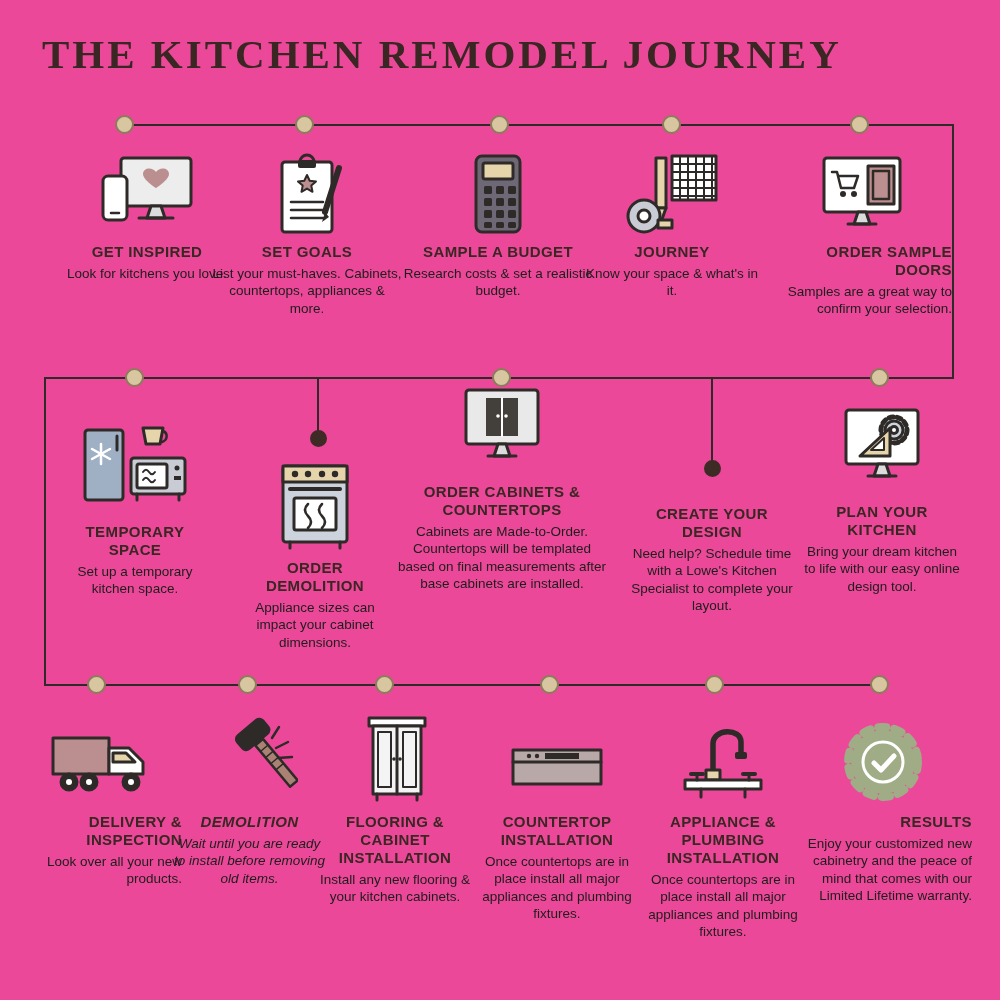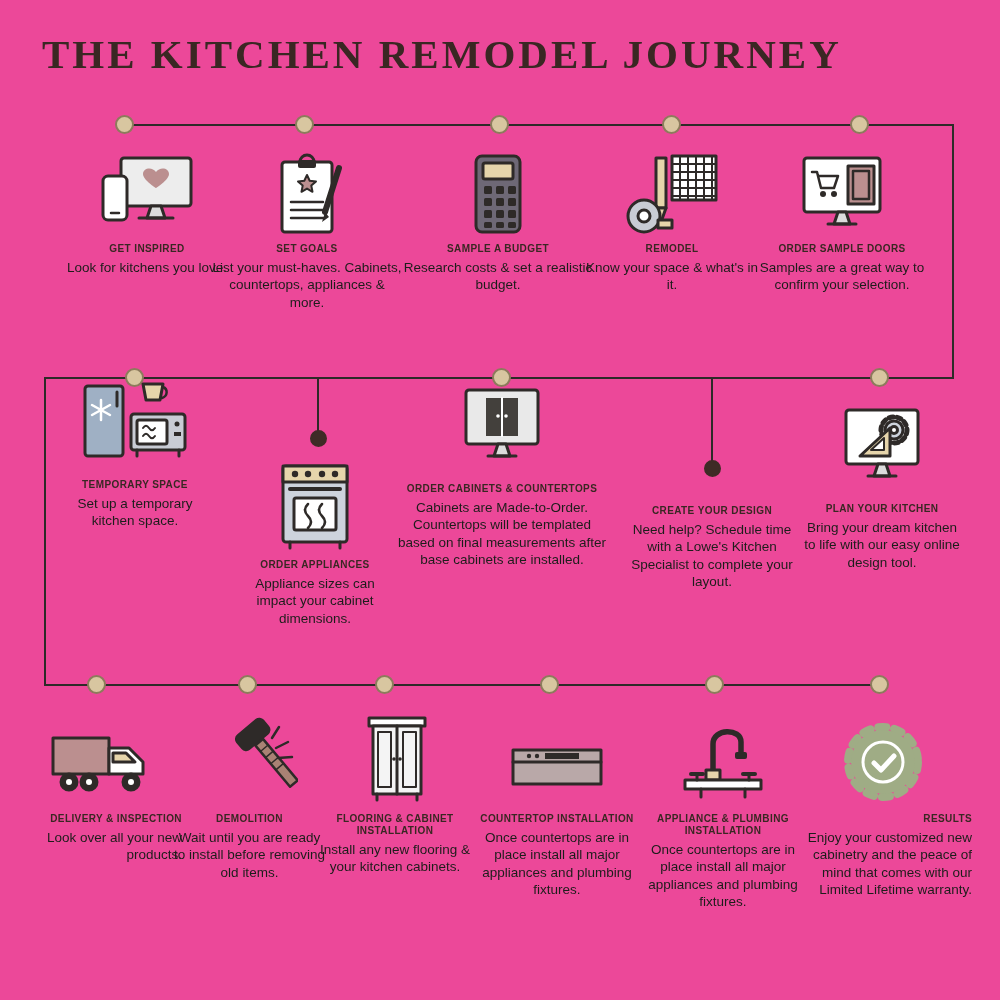--- a/index.html
+++ b/index.html
@@ -19,21 +19,21 @@
     background:#d8c6a0; border:2px solid #8d7b5c; box-sizing:border-box;
   }
   .node.dark { width:17px; height:17px; background:#3f2b26; border-color:#3f2b26; }
 
   .step { position:absolute; text-align:center; }
   .icon-box { display:flex; align-items:flex-end; justify-content:center; }
   .r1 .icon-box { height:88px; }
   .r2 .icon-box { height:96px; }
   .r3 .icon-box { height:98px; }
   .step h3 {
-    margin:7px 0 4px; font-size:10px; font-weight:bold; line-height:1.2;
+    margin:7px 0 4px; font-size:15px; font-weight:bold; line-height:1.2;
     letter-spacing:0.4px; color:#3a2723;
   }
   .step p { margin:0; font-size:13.5px; line-height:1.28; color:#1d1d1b; }
   svg { display:block; }
 </style>
 </head>
 <body>
 
 <div class="canvas">
 
@@ -145,46 +145,46 @@
           <path d="M56 4v44M64 4v44M72 4v44M80 4v44M88 4v44M48 12h44M48 20h44M48 28h44M48 36h44M48 44h44" stroke-width="2"></path>
           <rect x="32" y="6" width="10" height="50" fill="#e6d5ab"></rect>
           <path d="M32 56h10l-5 14z" fill="#e6d5ab"></path>
           <circle cx="20" cy="64" r="16" fill="#c9ccd4"></circle>
           <circle cx="20" cy="64" r="6" fill="#ffffff"></circle>
           <rect x="34" y="68" width="14" height="8" fill="#e6d5ab"></rect>
         </g>
       </svg>
     </span>
       </div>
-    <h3>REMODEL</h3>
+    <h3>JOURNEY</h3>
     <p>Know your space &amp; what's in it.</p>
   </div>
 
-  <div class="step r1" style="left:752px; top:148px; width:180px;">
+  <div class="step r1" style="left:772px; top:148px; width:180px;text-align:right;">
     <div class="icon-box">
         <span>
       <svg width="92" height="84" viewBox="0 0 92 84">
         <g stroke="#2e2a28" stroke-width="3" fill="none" stroke-linecap="round" stroke-linejoin="round">
           <rect x="8" y="6" width="76" height="54" rx="3" fill="#ffffff"></rect>
           <path d="M42 60h8l4 12H38z" fill="#dcdcdc"></path>
           <line x1="32" y1="72" x2="60" y2="72"></line>
           <path d="M16 20h5l4 16h13l4-12H23" stroke-width="2.5"></path>
           <circle cx="27" cy="42" r="3" fill="#2e2a28" stroke="none"></circle>
           <circle cx="38" cy="42" r="3" fill="#2e2a28" stroke="none"></circle>
           <rect x="52" y="14" width="26" height="38" fill="#bb8f8f"></rect>
           <rect x="57" y="19" width="16" height="28" stroke-width="2.5"></rect>
         </g>
       </svg>
     </span>
       </div>
     <h3>ORDER SAMPLE DOORS</h3>
     <p>Samples are a great way to confirm your selection.</p>
   </div>
 
-  <div class="step r2" style="left:60px; top:376px; width:150px;">
+  <div class="step r2" style="left:60px; top:420px; width:150px;">
     <div class="icon-box">
         <span>
       <svg width="108" height="96" viewBox="0 0 108 96">
         <g stroke="#2e2a28" stroke-width="3" fill="none" stroke-linecap="round" stroke-linejoin="round">
           <rect x="4" y="10" width="38" height="70" rx="3" fill="#9fb0c4"></rect>
           <line x1="36" y1="16" x2="36" y2="30"></line>
           <g stroke="#ffffff" stroke-width="2.5">
             <line x1="20" y1="24" x2="20" y2="44"></line>
             <line x1="11" y1="29" x2="29" y2="39"></line>
             <line x1="29" y1="29" x2="11" y2="39"></line>
@@ -219,21 +219,21 @@
           <circle cx="65" cy="18" r="3.2" fill="#2e2a28" stroke="none"></circle>
           <line x1="20" y1="33" x2="70" y2="33" stroke-width="4"></line>
           <rect x="24" y="42" width="42" height="32" rx="2" fill="#ffffff"></rect>
           <path d="M38 48c-4 4-4 8 0 12s4 8 0 12M52 48c-4 4-4 8 0 12s4 8 0 12" stroke-width="2.5"></path>
           <line x1="20" y1="86" x2="20" y2="92"></line>
           <line x1="70" y1="86" x2="70" y2="92"></line>
         </g>
       </svg>
     </span>
       </div>
-    <h3>ORDER APPLIANCES</h3>
+    <h3>ORDER DEMOLITION</h3>
     <p>Appliance sizes can impact your cabinet dimensions.</p>
   </div>
 
   <div class="step r2" style="left:396px; top:380px; width:212px;">
     <div class="icon-box">
         <span>
       <svg width="92" height="92" viewBox="0 0 92 92">
         <g stroke="#2e2a28" stroke-width="3" fill="none" stroke-linecap="round" stroke-linejoin="round">
           <rect x="10" y="6" width="72" height="54" rx="3" fill="#e9e9e9"></rect>
           <rect x="30" y="14" width="32" height="38" fill="#43403c" stroke="none"></rect>
@@ -291,21 +291,21 @@
           <circle cx="40" cy="56" r="3" fill="#ffffff" stroke="none"></circle>
           <circle cx="82" cy="56" r="3" fill="#ffffff" stroke="none"></circle>
         </g>
       </svg>
     </span>
       </div>
     <h3>DELIVERY &amp; INSPECTION</h3>
     <p>Look over all your new products.</p>
   </div>
 
-  <div class="step r3" style="left:172px; top:708px; width:155px;">
+  <div class="step r3" style="left:172px; top:708px; width:155px;font-style:italic;">
     <div class="icon-box">
         <span>
       <svg width="96" height="92" viewBox="0 0 96 92">
         <g stroke="#2e2a28" stroke-width="3" fill="none" stroke-linecap="round" stroke-linejoin="round">
           <g transform="rotate(-40 52 22)">
             <rect x="34" y="10" width="36" height="20" rx="6" fill="#2e2a28" stroke="none"></rect>
             <rect x="47" y="30" width="10" height="54" fill="#a98274" stroke-width="2.5"></rect>
             <path d="M47 38h10M47 46h10M47 54h10M47 62h10" stroke-width="1.5"></path>
           </g>
           <path d="M74 34l12-6M76 44l14-1M70 24l7-11" stroke-width="2.5"></path>

